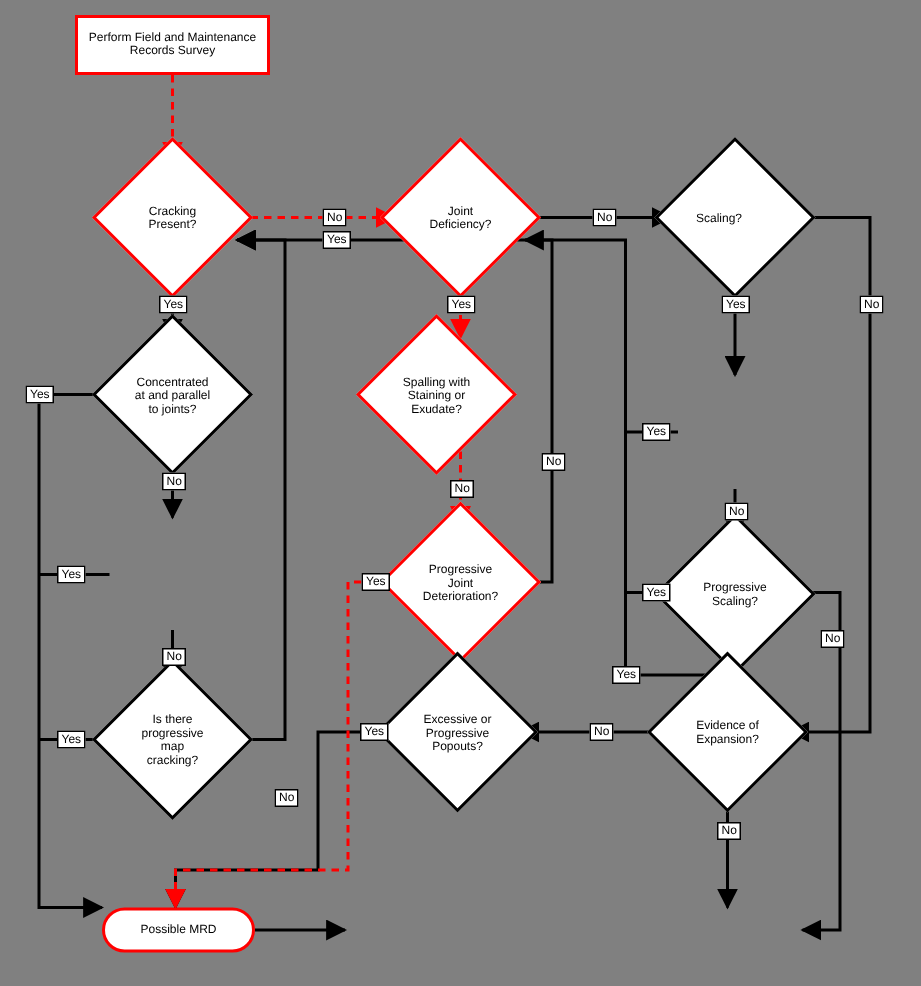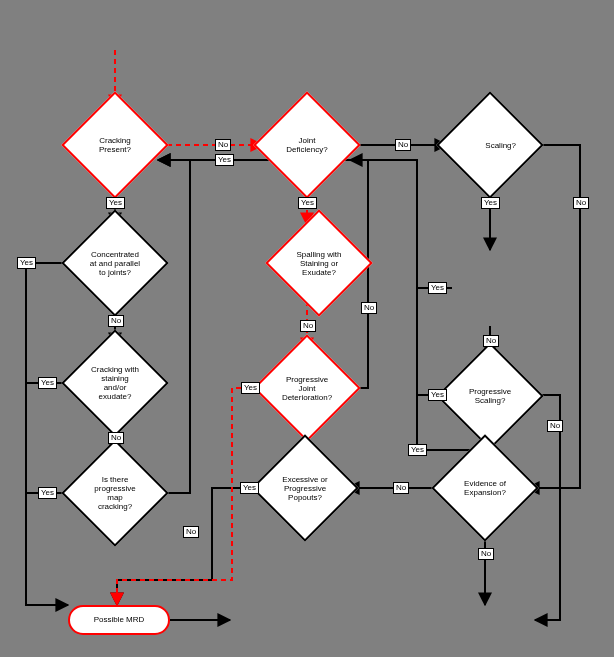--- a/index.html
+++ b/index.html
@@ -5,21 +5,21 @@
   html,body{margin:0;padding:0;background:#808080;font-family:Arial,Helvetica,sans-serif;font-size:8px;color:#000}
   .canvas{position:relative;width:614px;height:657px;background:#808080}
   .node{position:absolute;display:flex;align-items:center;justify-content:center;text-align:center;line-height:1.1;padding:4px;box-sizing:border-box}
   .rect{background:#fff;border:2px solid #000}
   .rect.red{border-color:#ff0000}
   .pill{background:#fff;border:2px solid #000000;border-radius:16px}
   .pill.red{border-color:#ff0000}
   .diamond{position:absolute}
   .diamond-shape{position:absolute;inset:0;background:#fff;border:2px solid #000;transform:rotate(45deg);transform-origin:center}
   .diamond.red .diamond-shape{border-color:#ff0000}
-  .diamond-label{position:absolute;inset:0;display:flex;align-items:center;justify-content:flex-end;text-align:center;padding:12px;box-sizing:border-box}
+  .diamond-label{position:absolute;inset:0;display:flex;align-items:center;justify-content:flex-start;text-align:center;padding:12px;box-sizing:border-box}
   .edge-label{position:absolute;background:#fff;border:1px solid #000;padding:0 2px;font-size:8px;line-height:10px}
   svg.lines{position:absolute;left:0;top:0;width:614px;height:657px;pointer-events:none}
 </style>
 </head>
 <body>
 
 <div class="canvas">
 
 <svg class="lines">
   <defs>
@@ -77,20 +77,23 @@
 
   <path d="M73 493 L26 493" stroke="#000" stroke-width="2" fill="none"></path>
 
   <path d="M157 493 L190 493 L190 160 L158 160" stroke="#000" stroke-width="2" fill="none" marker-end="url(#ab)"></path>
 
   <path d="M26 605 L68 605" stroke="#000" stroke-width="2" fill="none" marker-end="url(#ab)"></path>
 
   <path d="M170 620 L230 620" stroke="#000" stroke-width="2" fill="none" marker-end="url(#ab)"></path>
 </svg>
 
+<div class="node rect red" style="left:50px;top:10px;width:130px;height:40px">
+      <span>Perform Field and Maintenance Records Survey</span>
+    </div>
 
 <div class="diamond red" style="left:77px;top:107px;width:76px;height:76px">
       <div class="diamond-shape"></div>
       <div class="diamond-label">
         <span>Cracking Present?</span>
       </div>
     </div>
 <div class="diamond" style="left:452px;top:107px;width:76px;height:76px">
       <div class="diamond-shape"></div>
       <div class="diamond-label">
@@ -103,33 +106,27 @@
         <span>Joint Deficiency?</span>
       </div>
     </div>
 
 <div class="diamond" style="left:77px;top:225px;width:76px;height:76px">
       <div class="diamond-shape"></div>
       <div class="diamond-label">
         <span>Concentrated at and parallel to joints?</span>
       </div>
     </div>
-<div class="diamond red" style="left:281px;top:225px;width:76px;height:76px">
+<div class="diamond red" style="left:253px;top:225px;width:76px;height:76px">
       <div class="diamond-shape"></div>
       <div class="diamond-label">
         <span>Spalling with Staining or Exudate?</span>
       </div>
     </div>
 
-<div class="diamond" style="left:77px;top:345px;width:76px;height:76px">
-      <div class="diamond-shape"></div>
-      <div class="diamond-label">
-        <span>Cracking with staining and/or exudate?</span>
-      </div>
-    </div>
 <div class="diamond red" style="left:269px;top:350px;width:76px;height:76px">
       <div class="diamond-shape"></div>
       <div class="diamond-label">
         <span>Progressive Joint Deterioration?</span>
       </div>
     </div>
 <div class="diamond" style="left:452px;top:358px;width:76px;height:76px">
       <div class="diamond-shape"></div>
       <div class="diamond-label">
         <span>Progressive Scaling?</span>

